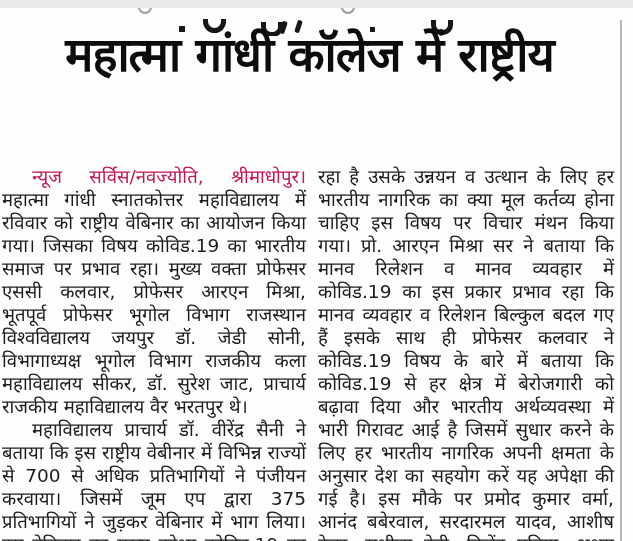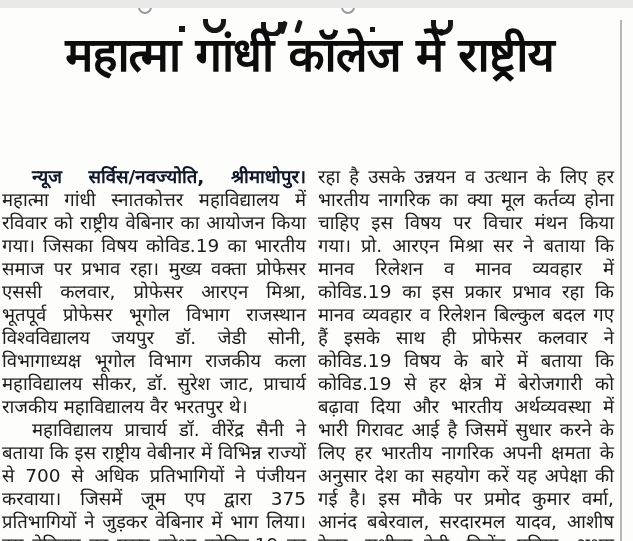--- a/index.html
+++ b/index.html
@@ -74,21 +74,21 @@
     left: 2px;
     width: 612px;
     display: flex;
     gap: 12px;
   }
   .col { color: #1b1b1b; font-size: 18.5px; line-height: 23px; text-align: justify; }
   .col-left  { width: 304px; }
   .col-right { width: 296px; }
   .col p { margin: 0; }
   .col p.indent { text-indent: 30px; }
-  .dateline { font-weight: 700; color: #0f172a; }
+  .dateline { font-weight: 400; color: #be185d; }
 
   
   .column-rule {
     position: absolute;
     top: 12px;
     bottom: 0;
     left: 620px;
     width: 2px;
     background: #b6b6b6;
   }

